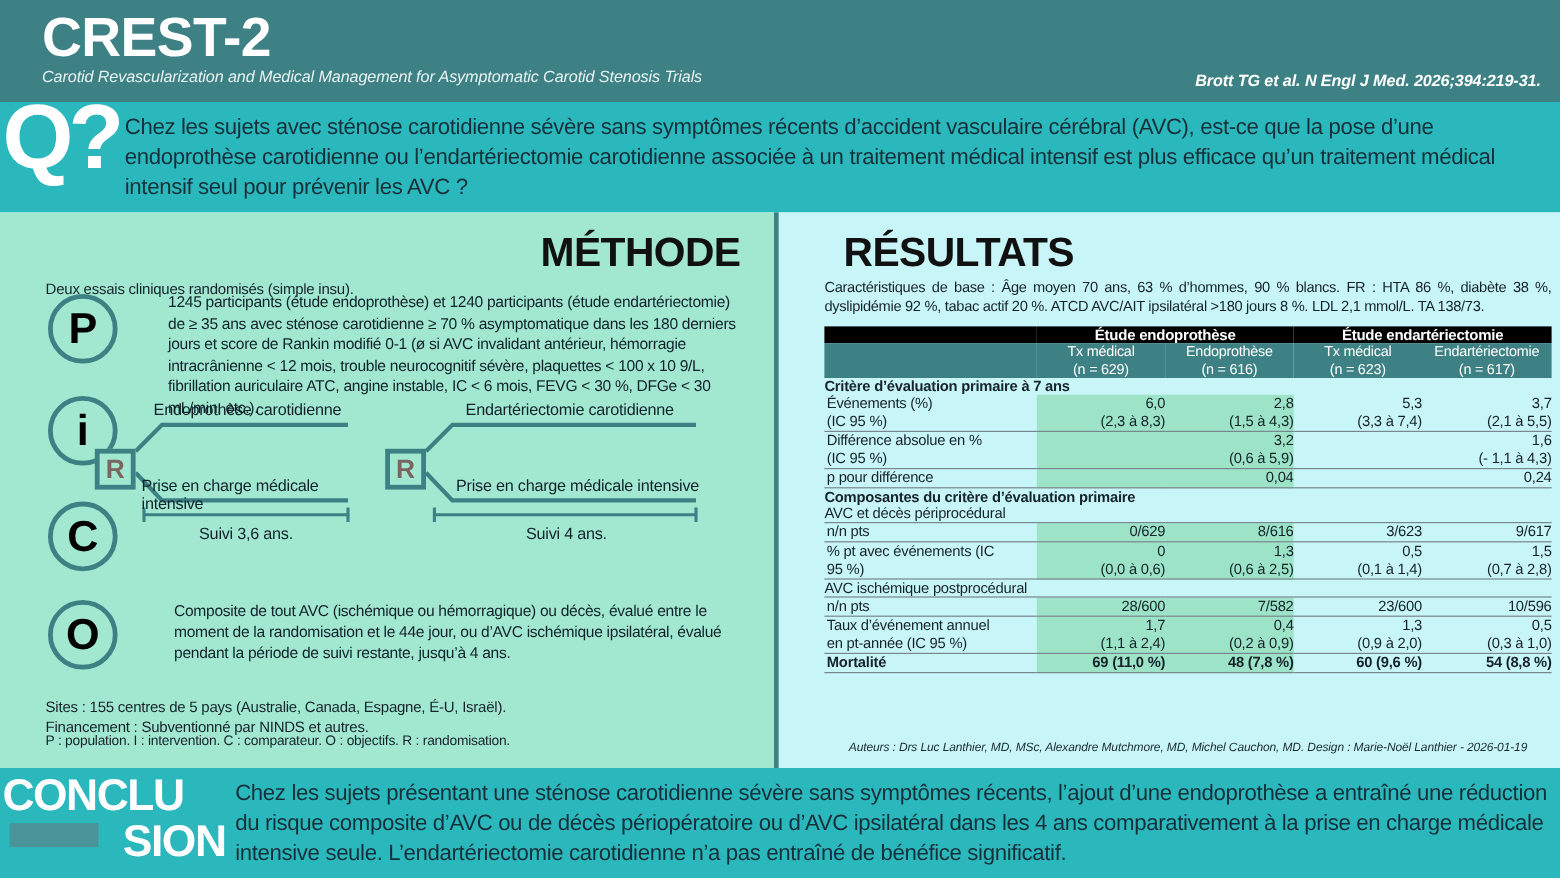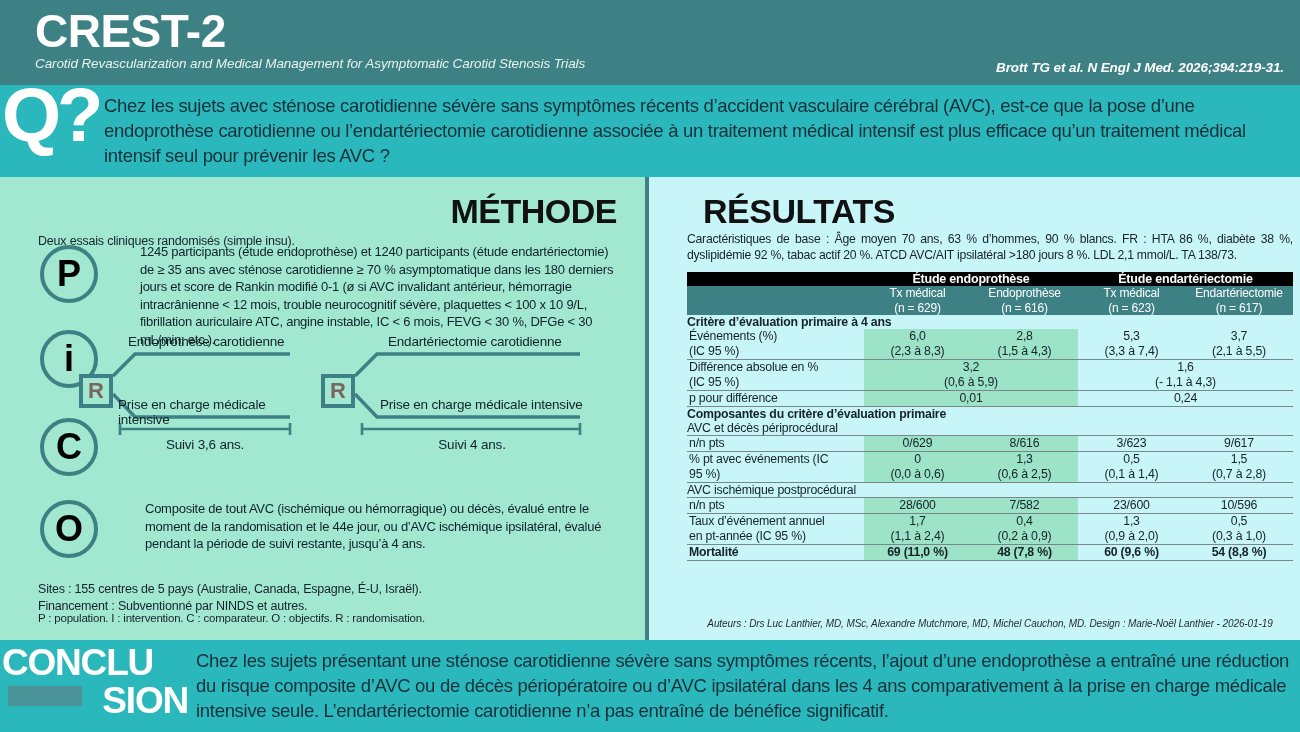--- a/index.html
+++ b/index.html
@@ -138,21 +138,21 @@
     font-weight:bold;font-size:12.3px;padding:3px 0 3px 2px;letter-spacing:-0.2px;
   }
   .sub-row td{
     font-size:12.3px;padding:3px 0 2px 2px;letter-spacing:-0.2px;margin-top:42px;
   }
   .d-row td{
     font-size:12.3px;padding:2px 0 2px 0;line-height:15px;letter-spacing:-0.2px;
     vertical-align:top;
   }
   .d-row td.lbl{padding-left:2px;}
-  .d-row td.val{text-align:center;}
+  .d-row td.val{text-align:right;}
   .hl{background:#9ce3c8;}
   .bt{border-top:1.6px solid #77878c;}
   .bb{border-bottom:1.6px solid #77878c;}
   .bold td{font-weight:bold;}
 
   .authors{
     position:absolute;left:687px;top:618px;width:606px;text-align:center;
     font-size:10px;font-style:italic;color:#1b2b33;letter-spacing:-0.1px;
   }
 
@@ -287,21 +287,21 @@
           <div>(n = 623)</div>
         </th>
         <th class="th-teal">
           <div>Endartériectomie</div>
           <div>(n = 617)</div>
         </th>
       </tr>
     </thead>
     <tbody>
       <tr class="sec-row">
-        <td colspan="5">Critère d’évaluation primaire à 4 ans</td>
+        <td colspan="5">Critère d’évaluation primaire à 7 ans</td>
       </tr>
 
       <tr class="d-row">
         <td class="lbl">
           <div>Événements (%)</div>
           <div>(IC 95 %)</div>
         </td>
         <td class="val hl">
           <div>6,0</div>
           <div>(2,3 à 8,3)</div>
@@ -330,21 +330,21 @@
           <div>(0,6 à 5,9)</div>
         </td>
         <td class="val bt" colspan="2">
           <div>1,6</div>
           <div>(- 1,1 à 4,3)</div>
         </td>
       </tr>
 
       <tr class="d-row">
         <td class="lbl bt">p pour différence</td>
-        <td class="val hl bt" colspan="2">0,01</td>
+        <td class="val hl bt" colspan="2">0,04</td>
         <td class="val bt" colspan="2">0,24</td>
       </tr>
 
       <tr class="sec-row">
         <td colspan="5" class="bt">Composantes du critère d’évaluation primaire</td>
       </tr>
 
       <tr class="sub-row">
         <td colspan="5">AVC et décès périprocédural</td>
       </tr>

